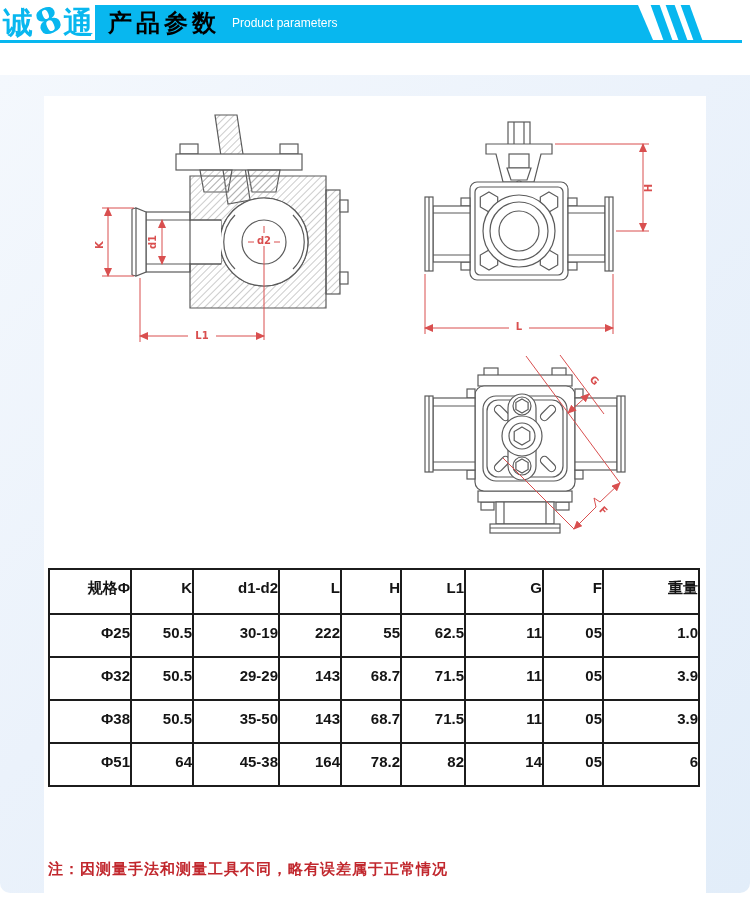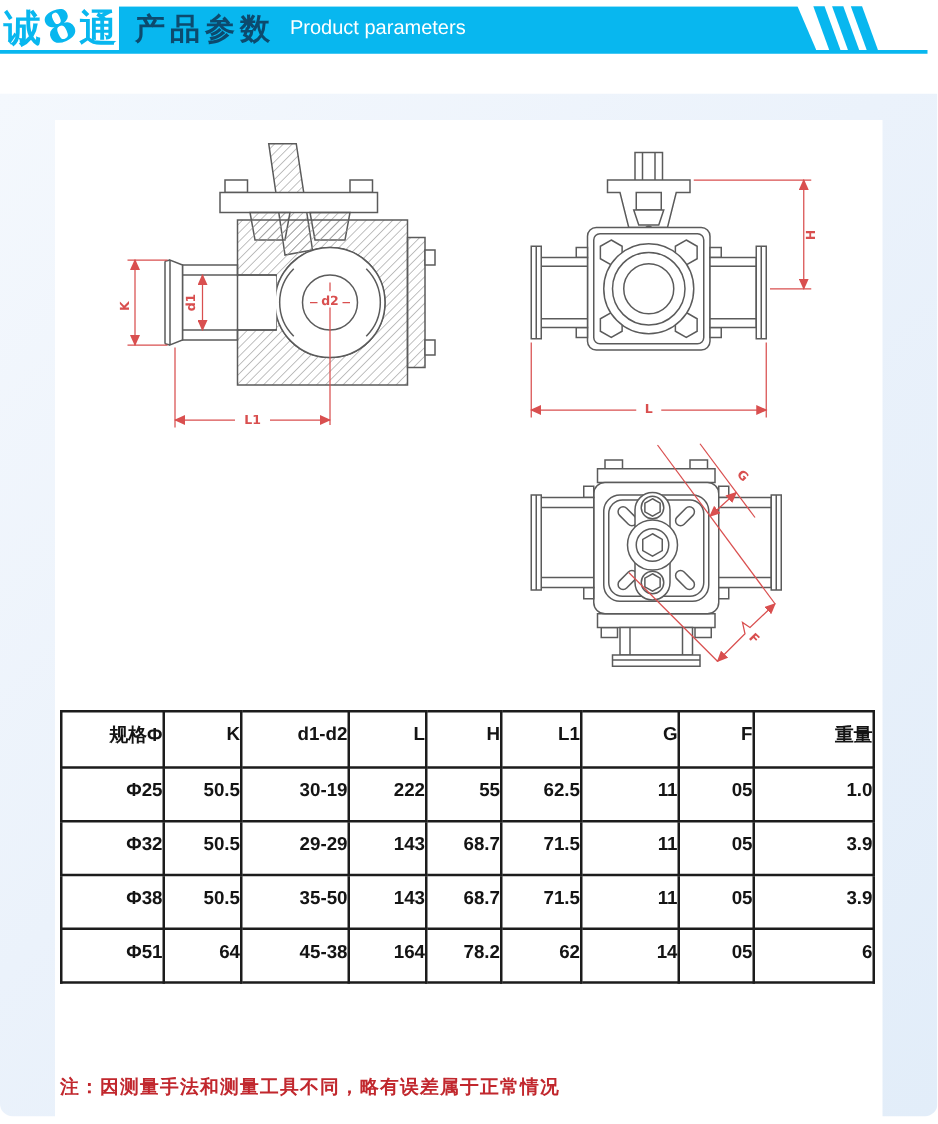--- a/index.html
+++ b/index.html
@@ -6,22 +6,22 @@
   body{font-family:"Liberation Sans","DejaVu Sans",sans-serif;}
   .page{position:relative;width:750px;height:899px;background:#fff;overflow:hidden;}
 
   
   .header{position:absolute;top:0;left:0;width:750px;height:44px;background:#fff;}
   .logo{position:absolute;left:3px;top:3px;font-size:30px;font-weight:bold;color:var(--accent,#08b7ef);letter-spacing:1px;white-space:nowrap;}
   .logo-8{display:inline-block;transform:rotate(-24deg);font-family:"DejaVu Serif",serif;font-size:35px;margin:0 2px;line-height:1;}
   .banner{position:absolute;left:95px;top:5px;width:558px;height:35px;background:var(--accent,#08b7ef);
           clip-path:polygon(0 0, calc(100% - 15px) 0, 100% 100%, 0 100%);
           display:flex;align-items:center;}
-  .banner-cn{color:#0c4a6e;font-size:24px;font-weight:bold;margin-left:13px;letter-spacing:4px;white-space:nowrap;}
-  .banner-en{color:#fff;font-size:16px;margin-left:12px;white-space:nowrap;text-align:center;}
+  .banner-cn{color:#000000;font-size:24px;font-weight:bold;margin-left:13px;letter-spacing:4px;white-space:nowrap;}
+  .banner-en{color:#fff;font-size:12px;margin-left:12px;white-space:nowrap;text-align:center;}
   .stripes{position:absolute;left:657px;top:5px;height:35px;display:flex;gap:6px;}
   .stripes i{display:block;width:9px;height:35px;background:var(--accent,#08b7ef);transform:skewX(20deg);}
   .header-underline{position:absolute;top:40px;left:0;width:742px;height:3px;background:var(--accent,#08b7ef);}
 
   
   .bg-band{position:absolute;top:75px;left:0;width:750px;height:818px;
            background:linear-gradient(135deg,#f4f8fd 0%,var(--page-tint,#ebf2fb) 45%,#e2edf9 100%);
            border-radius:0 0 10px 10px;}
   .panel{position:absolute;left:44px;top:21px;width:662px;height:803px;background:#fff;}
 
@@ -307,21 +307,21 @@
             <td>11</td>
             <td>05</td>
             <td>3.9</td>
           </tr>
           <tr>
             <td>Φ51</td>
             <td>64</td>
             <td>45-38</td>
             <td>164</td>
             <td>78.2</td>
-            <td>62</td>
+            <td>82</td>
             <td>14</td>
             <td>05</td>
             <td>6</td>
           </tr>
         </tbody>
       </table>
 
       <p class="note">注：因测量手法和测量工具不同，略有误差属于正常情况</p>
 
     </div>

